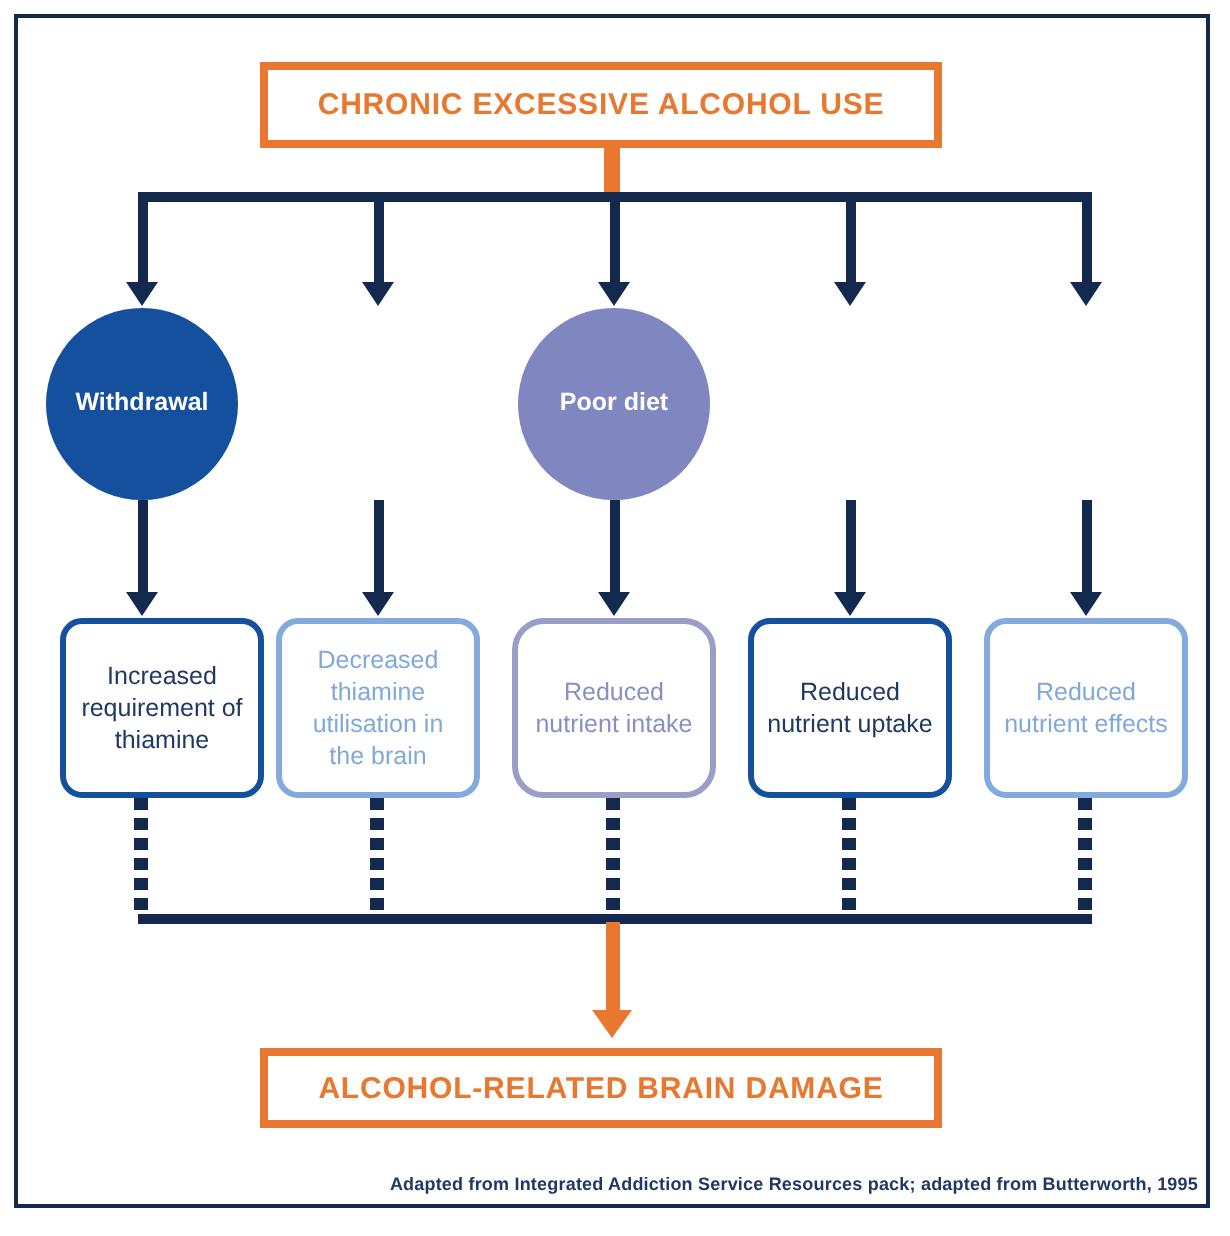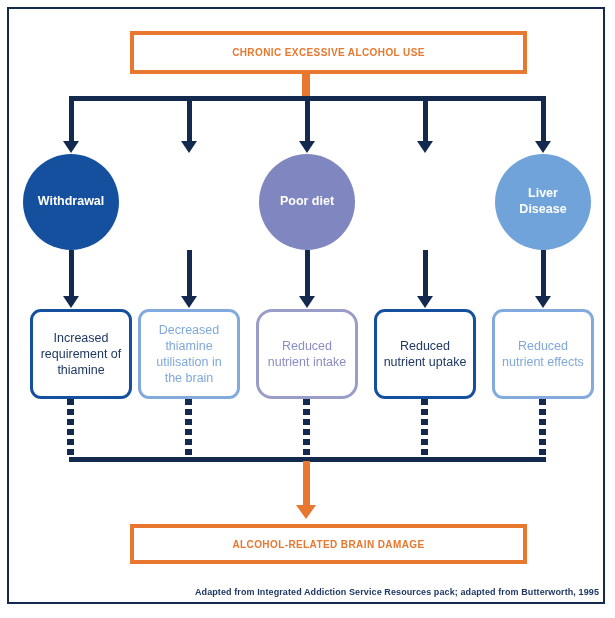--- a/index.html
+++ b/index.html
@@ -10,27 +10,27 @@
     font-family:"Liberation Sans", sans-serif;
     overflow:hidden;
   }
   .frame{
     position:absolute;left:7px;top:7px;width:598px;height:597px;
     border:2px solid var(--frame-navy);
     box-sizing:border-box;
   }
   
   .banner{
-    position:absolute;left:130px;width:397px;
+    position:absolute;left:130px;width:341px;
     border:4px solid var(--orange);
     box-sizing:border-box;
     background:#fff;
     display:flex;align-items:center;justify-content:center;
     color:var(--orange);
-    font-weight:700;font-size:10px;letter-spacing:.4px;
+    font-weight:700;font-size:15px;letter-spacing:.4px;
     text-align:center;
   }
   .banner.top{top:31px;height:43px;}
   .banner.bottom{top:524px;height:40px;}
 
   
   .hline{position:absolute;left:69px;width:477px;height:5px;background:var(--navy);}
   .hline.top-rail{top:96px;}
   .hline.bottom-rail{top:457px;}
   .vstem{position:absolute;width:5px;background:var(--navy);}
@@ -105,23 +105,20 @@
   <div class="ahead row1head headD"></div>
   <div class="vstem row1stem stemE"></div>
   <div class="ahead row1head headE"></div>
 
   <div class="circle t-dark circA">
     <span>Withdrawal</span>
   </div>
   <div class="circle t-purple circC">
     <span>Poor diet</span>
   </div>
-  <div class="circle t-light circE">
-    <span>Liver Disease</span>
-  </div>
 
   <div class="vstem row2stem stemA"></div>
   <div class="ahead row2head headA"></div>
   <div class="vstem row2stem stemB"></div>
   <div class="ahead row2head headB"></div>
   <div class="vstem row2stem stemC"></div>
   <div class="ahead row2head headC"></div>
   <div class="vstem row2stem stemD"></div>
   <div class="ahead row2head headD"></div>
   <div class="vstem row2stem stemE"></div>

